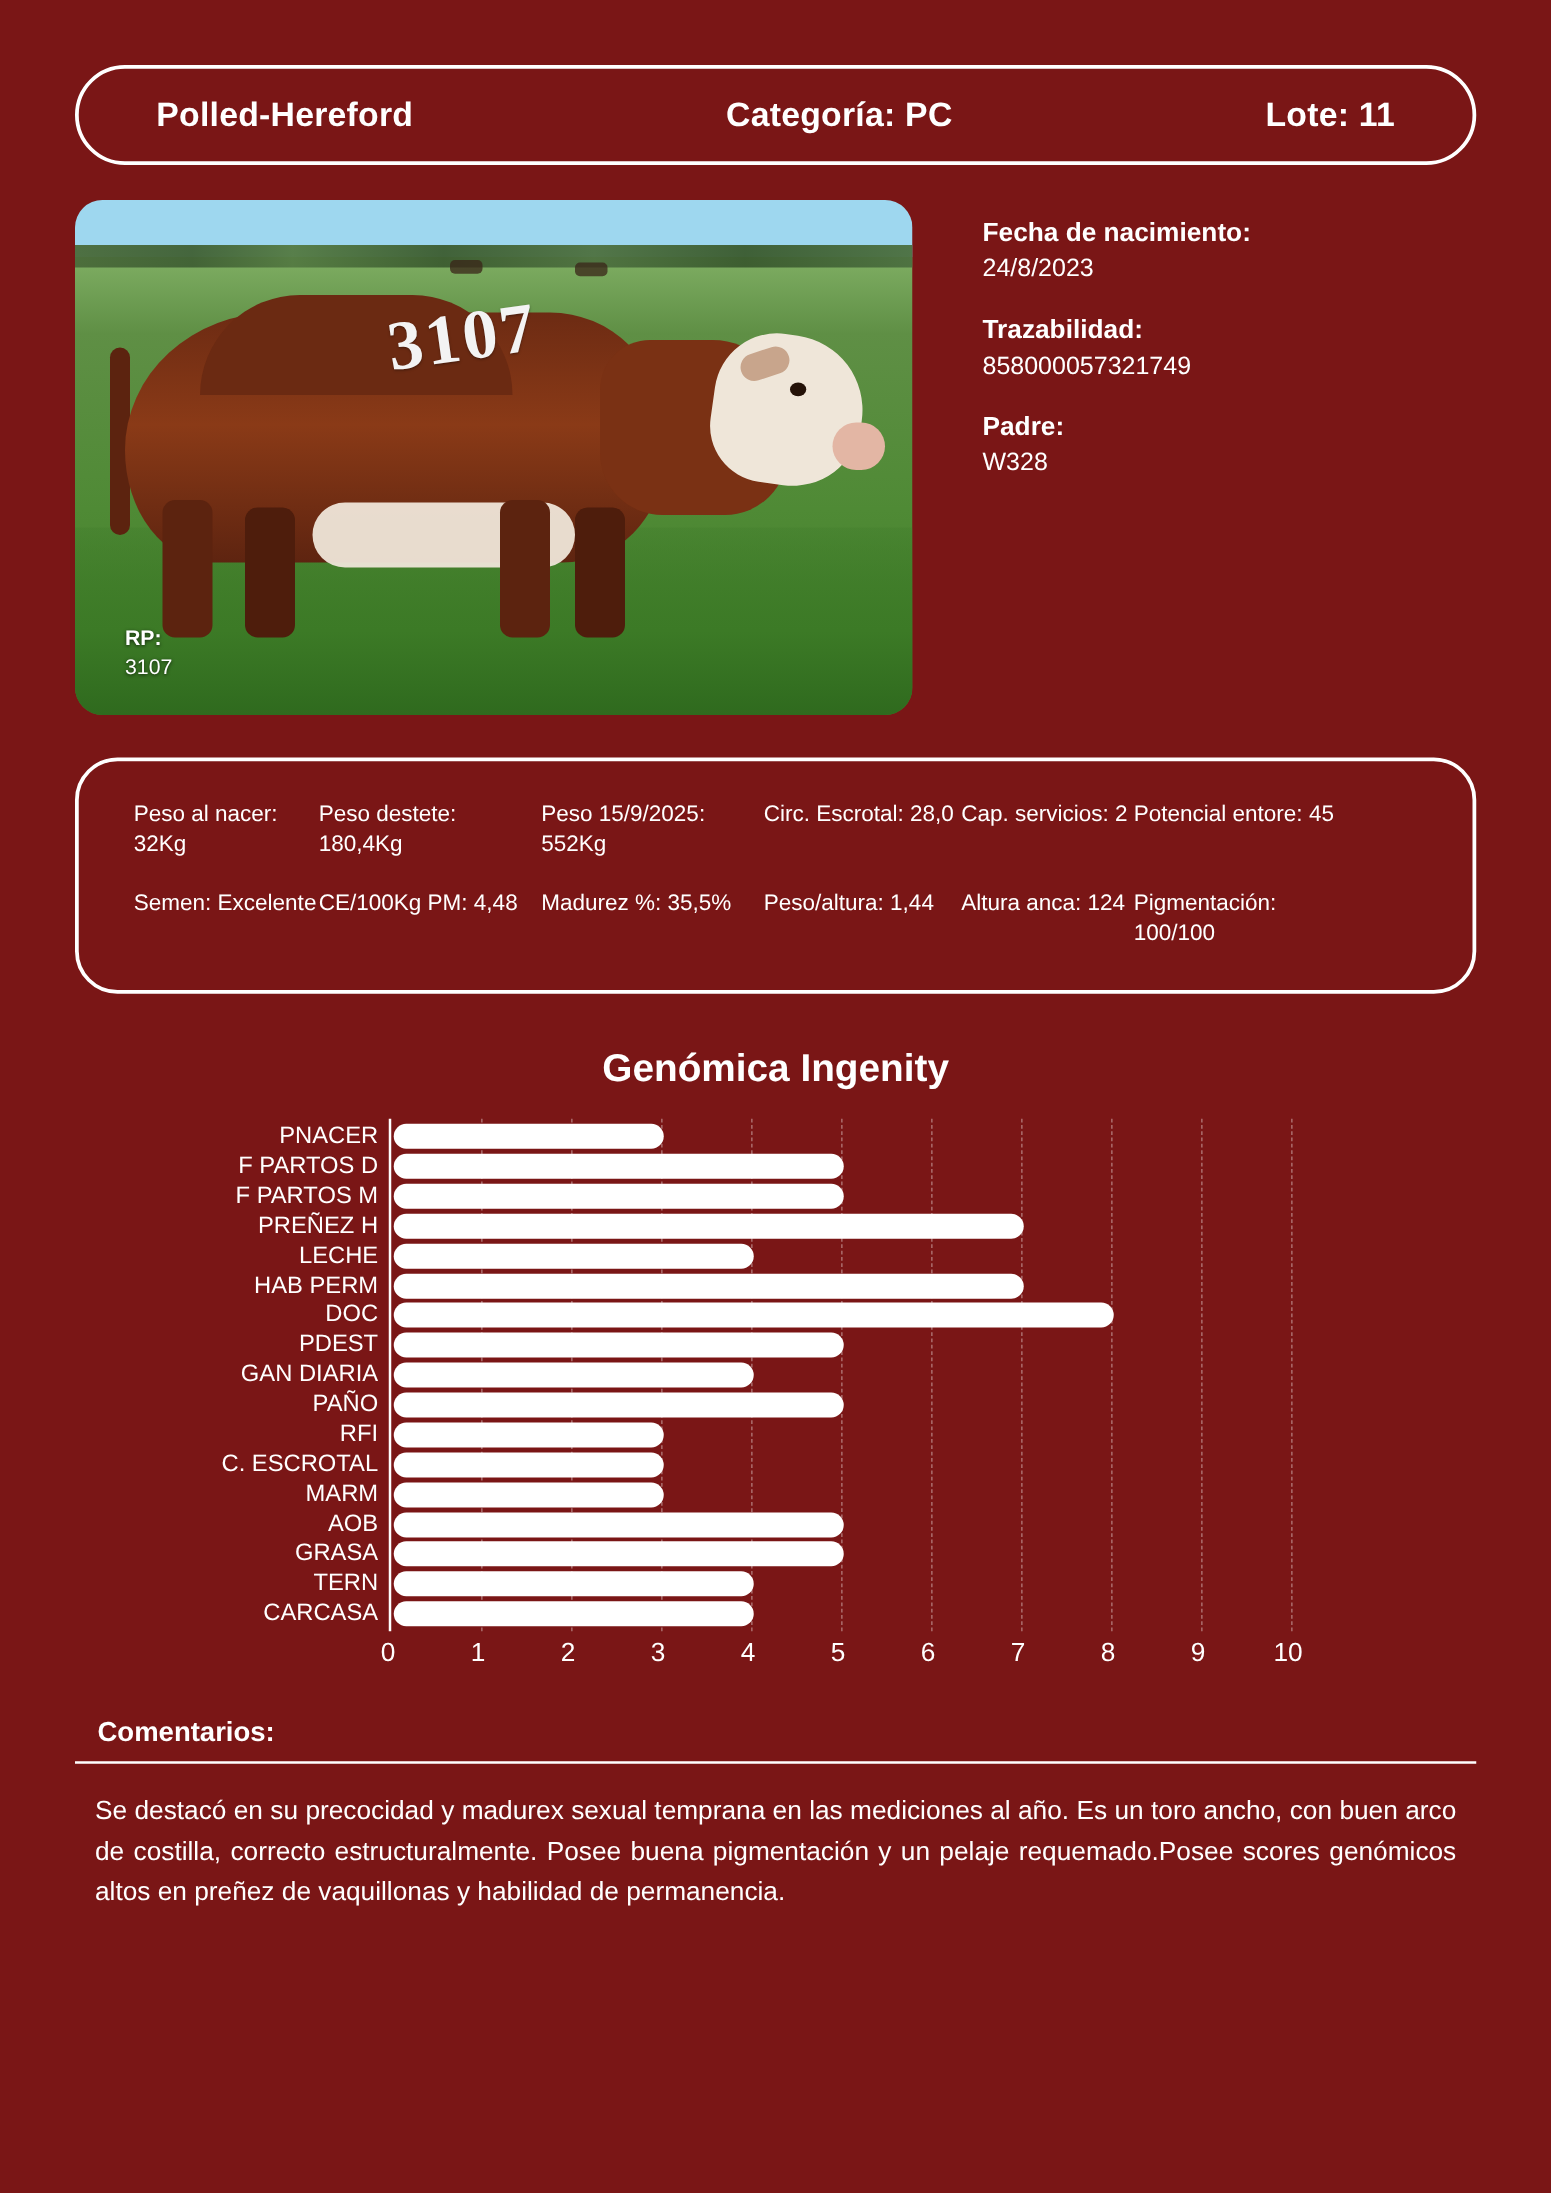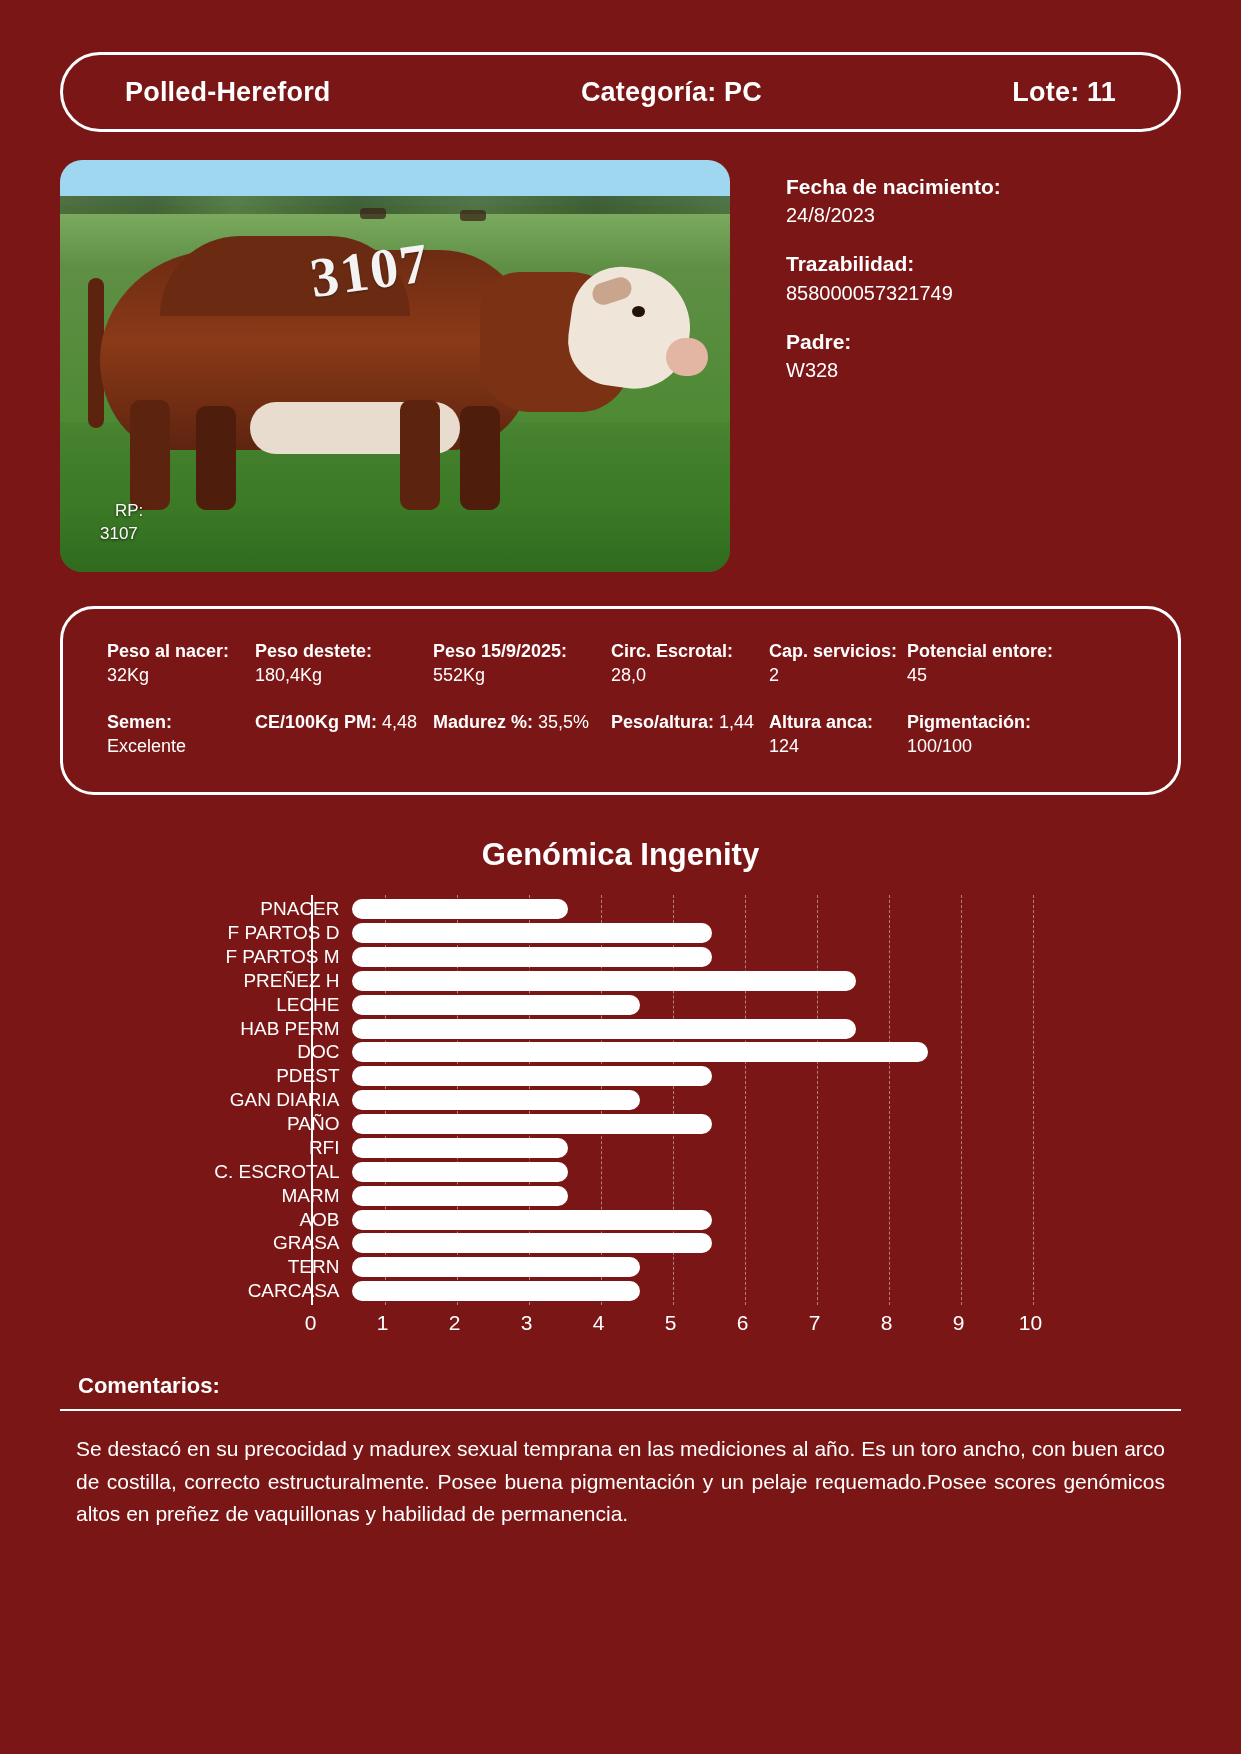--- a/index.html
+++ b/index.html
@@ -184,21 +184,21 @@
   }
   .rp-box {
     position: absolute;
     left: 40px;
     bottom: 26px;
     font-size: 17px;
     line-height: 1.35;
     color: #ffffff;
     text-shadow: 0 1px 3px rgba(0,0,0,.7);
   }
-  .rp-box .rp-label { font-weight: normal; margin-left: 15px; }
+  .rp-box .rp-label { font-weight: bold; }
 
   .info-col {
     margin-left: 42px;
     padding-top: 12px;
     flex: 1 1 auto;
   }
   .info-block { margin-bottom: 20px; margin-left: 14px; }
   .info-block .lbl {
     font-size: 21px;
     font-weight: bold;
@@ -218,21 +218,21 @@
   }
   .m-row {
     display: flex;
     align-items: flex-start;
   }
   .m-row + .m-row { margin-top: 22px; }
   .m-cell {
     font-size: 18px;
     line-height: 1.35;
   }
-  .m-cell .k { font-weight: bold; }
+  .m-cell .k { font-weight: normal; }
   .m-cell .v { font-weight: normal; }
   .c1 { width: 148px; }
   .c2 { width: 178px; }
   .c3 { width: 178px; }
   .c4 { width: 158px; }
   .c5 { width: 138px; }
   .c6 { width: 170px; }
 
   
   .chart-title {
@@ -259,21 +259,20 @@
     width: 1px;
     border-left: 1px dashed rgba(255,255,255,0.45);
   }
   .rows {
     position: absolute;
     inset: 0;
     display: flex;
     flex-direction: column;
     justify-content: space-between;
     padding: 4px 0;
-    margin-left: 37px;
   }
   .row {
     height: 20px;
     position: relative;
   }
   .row .rlabel {
     position: absolute;
     right: calc(100% + 10px);
     top: 50%;
     transform: translateY(-50%);

